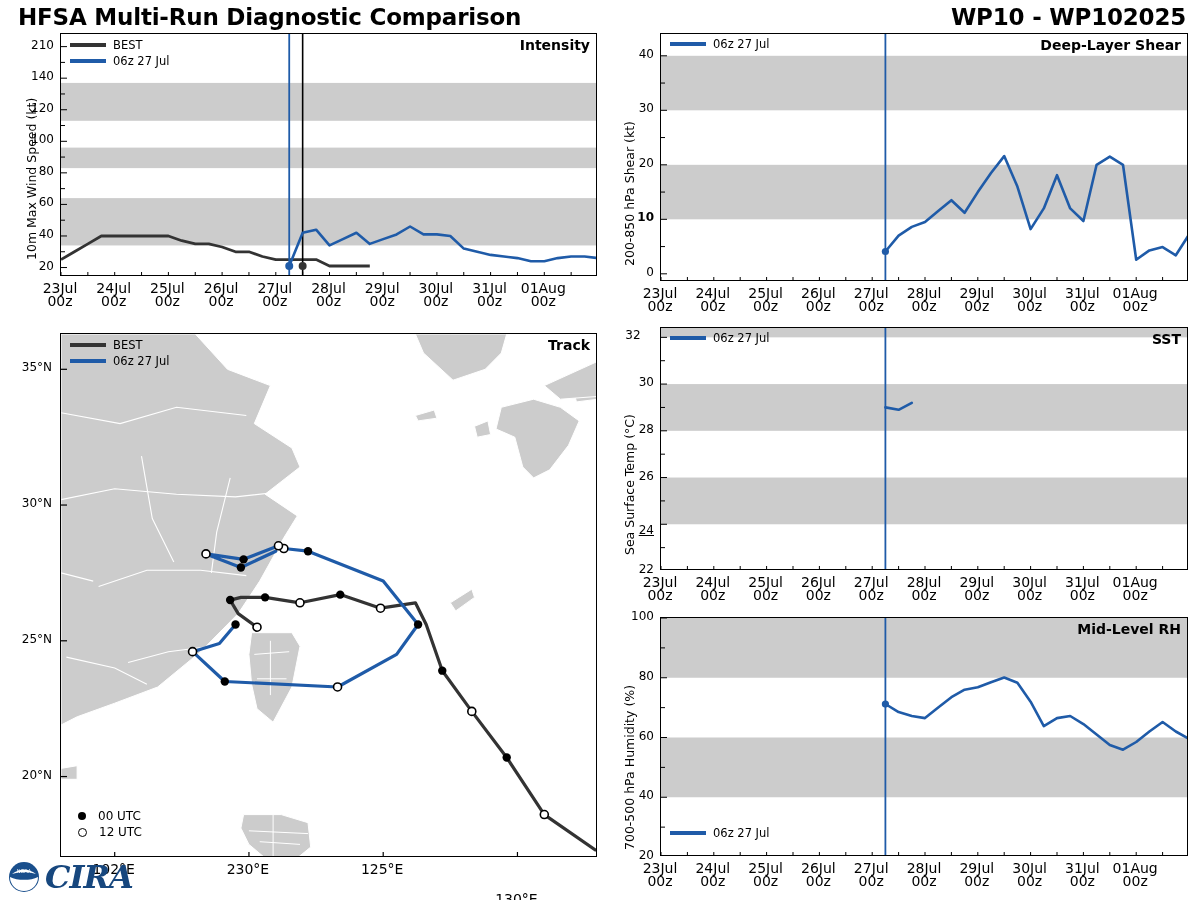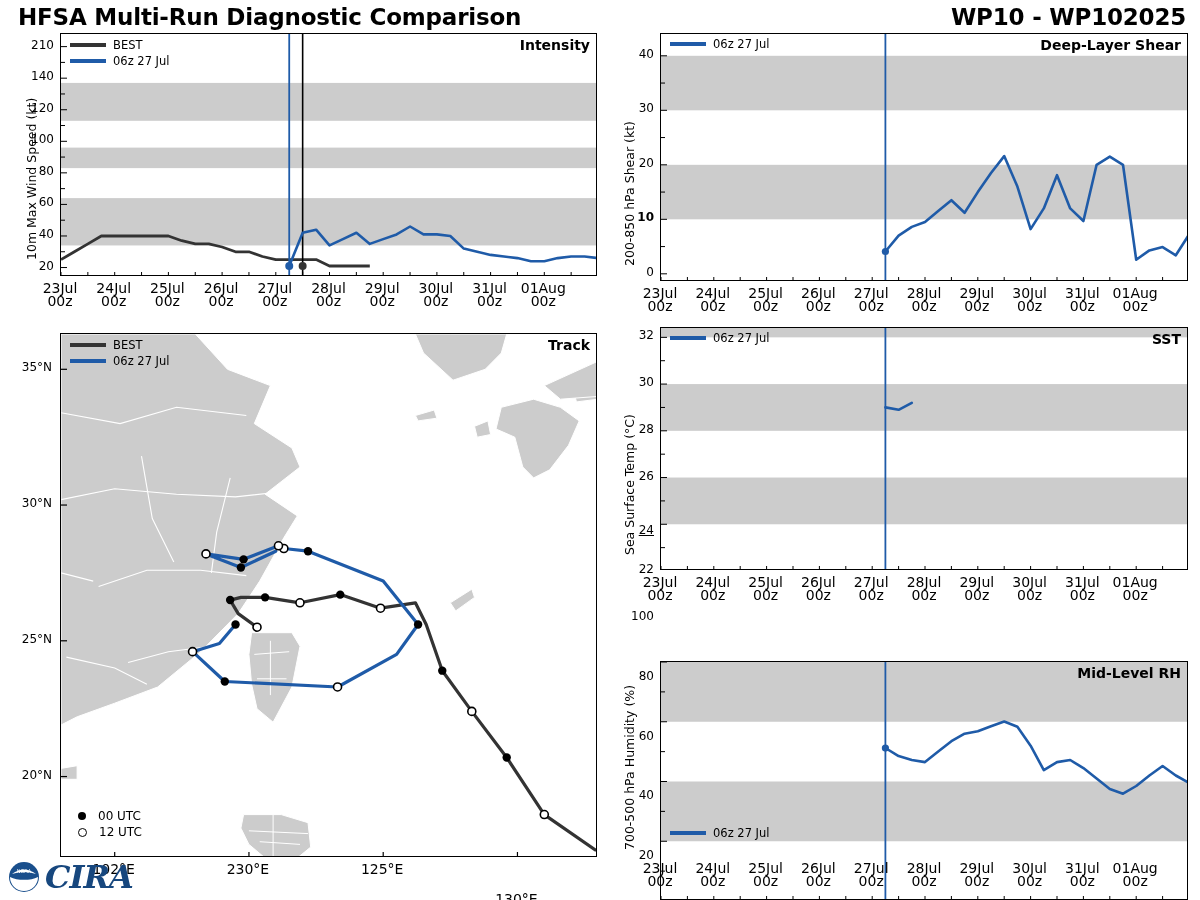--- a/index.html
+++ b/index.html
@@ -393,21 +393,21 @@
     <span class="legtxt">06z 27 Jul</span>
   </div>
 </div>
 <div class="axlabel-y" style="left:622px;top:555px;">Sea Surface Temp (°C)</div>
 <div id="sst-yticks">
     <div class="tickno" style="left: 612px; top: 562px; width: 42px;">22</div>
     <div class="tickno" style="left: 612px; top: 523px; width: 42px; text-decoration: underline;">24</div>
     <div class="tickno" style="left: 612px; top: 468.538px; width: 42px;">26</div>
     <div class="tickno" style="left: 612px; top: 421.808px; width: 42px;">28</div>
     <div class="tickno" style="left: 612px; top: 375.077px; width: 42px;">30</div>
-    <div class="tickno" style="left: 612px; top: 328.346px; width: 42px;">32</div>
+    <div class="tickno" style="left: 612px; top: 328.346px; width: 42px; text-align: center;">32</div>
   </div>
 <div id="sst-xticks">
     <div class="tickx" style="left: 630px; top: 576px;">
       <span>23Jul</span>
       <span>00z</span>
     </div>
     <div class="tickx" style="left: 682.8px; top: 576px;">
       <span>24Jul</span>
       <span>00z</span>
     </div>
@@ -438,21 +438,21 @@
     <div class="tickx" style="left: 1052.4px; top: 576px;">
       <span>31Jul</span>
       <span>00z</span>
     </div>
     <div class="tickx" style="left: 1105.2px; top: 576px;">
       <span>01Aug</span>
       <span>00z</span>
     </div>
   </div>
 
-<div class="panel" id="panel-rh" style="left:660px;top:617px;width:528px;height:239px;margin-top:44px;">
+<div class="panel" id="panel-rh" style="left:660px;top:617px;width:528px;height:239px;">
   <svg class="plotsvg" id="svg-rh" width="528" height="239">
       <rect x="0" y="119.5" width="528" height="59.75" fill="#cccccc"></rect>
       <rect x="0" y="0" width="528" height="59.75" fill="#cccccc"></rect>
       <line x1="224.4" y1="0" x2="224.4" y2="239" stroke="#1f5ba8" stroke-width="1.8"></line>
       <polyline points="224.4,86.0 237.6,94.1 250.8,98.0 264.0,100.1 277.2,89.6 290.4,79.2 303.6,71.7 316.8,69.3 330.0,64.2 343.2,59.5 356.4,64.8 369.6,83.7 382.8,108.1 396.0,100.1 409.2,98.0 422.4,106.1 435.6,116.5 448.8,127.0 462.0,131.7 475.2,124.0 488.4,113.5 501.6,104.0 514.8,113.5 528.0,121.0 541.2,108.1 554.4,110.5 567.6,116.5 580.8,123.1" fill="none" stroke="#1f5ba8" stroke-width="2.6" stroke-linejoin="round" stroke-linecap="round"></polyline>
       <circle cx="224.4" cy="86.03999999999999" r="3.6" fill="#1f5ba8"></circle>
       <line x1="0" y1="239" x2="0" y2="234" stroke="#000" stroke-width="1"></line>
       <line x1="26.400000000000002" y1="239" x2="26.400000000000002" y2="234" stroke="#000" stroke-width="1"></line>
       <line x1="52.800000000000004" y1="239" x2="52.800000000000004" y2="234" stroke="#000" stroke-width="1"></line>
       <line x1="79.2" y1="239" x2="79.2" y2="234" stroke="#000" stroke-width="1"></line>

